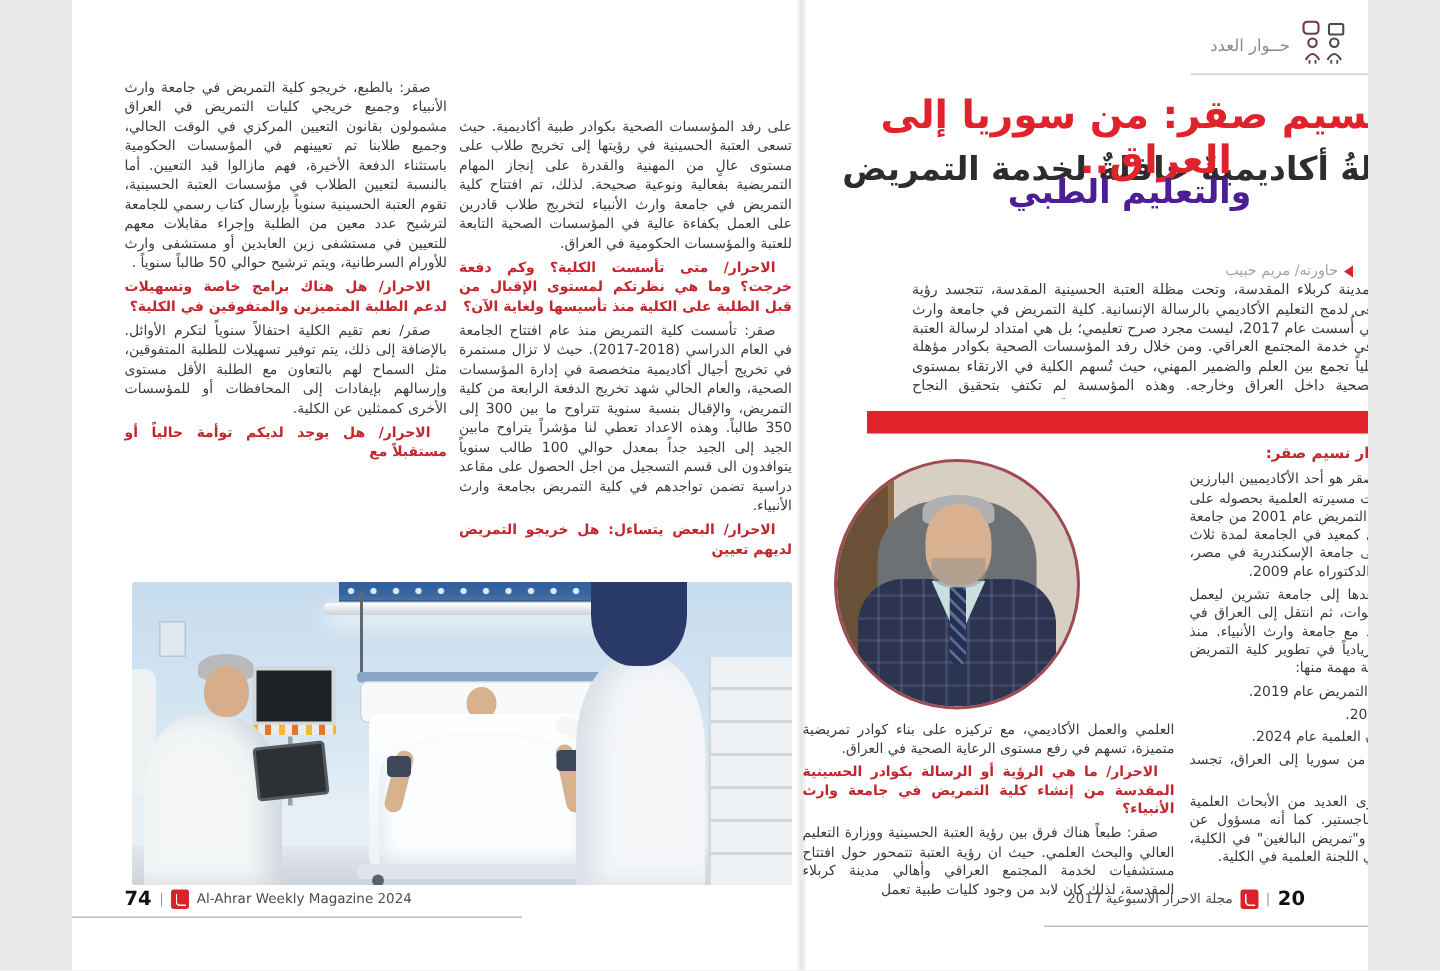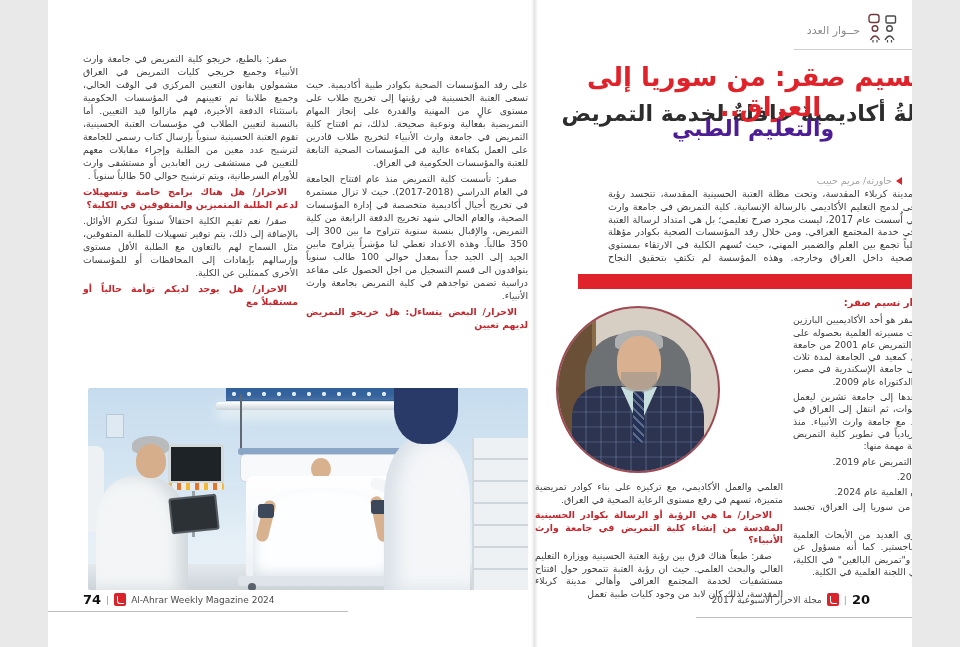--- a/index.html
+++ b/index.html
@@ -169,20 +169,21 @@
   <div class="abs foot foot-r">
     <span class="no">20</span>
     <span class="bar">|</span>
     <span class="logo"></span>
     <span>مجلة الاحرار الاسبوعية 2017</span>
   </div>
   <div class="abs fline-r"></div>
 
   <div class="abs col-mid ar">
     <p>على رفد المؤسسات الصحية بكوادر طبية أكاديمية. حيث تسعى العتبة الحسينية في رؤيتها إلى تخريج طلاب على مستوى عالٍ من المهنية والقدرة على إنجاز المهام التمريضية بفعالية ونوعية صحيحة. لذلك، تم افتتاح كلية التمريض في جامعة وارث الأنبياء لتخريج طلاب قادرين على العمل بكفاءة عالية في المؤسسات الصحية التابعة للعتبة والمؤسسات الحكومية في العراق.</p>
+    <p class="q indent">الاحرار/ متى تأسست الكلية؟ وكم دفعة خرجت؟ وما هي نظرتكم لمستوى الإقبال من قبل الطلبة على الكلية منذ تأسيسها ولغاية الآن؟</p>
     <p class="indent">صقر: تأسست كلية التمريض منذ عام افتتاح الجامعة في العام الدراسي (2018-2017). حيث لا تزال مستمرة في تخريج أجيال أكاديمية متخصصة في إدارة المؤسسات الصحية، والعام الحالي شهد تخريج الدفعة الرابعة من كلية التمريض، والإقبال بنسبة سنوية تتراوح ما بين 300 إلى 350 طالباً. وهذه الاعداد تعطي لنا مؤشراً يتراوح مابين الجيد إلى الجيد جداً بمعدل حوالي 100 طالب سنوياً يتوافدون الى قسم التسجيل من اجل الحصول على مقاعد دراسية تضمن تواجدهم في كلية التمريض بجامعة وارث الأنبياء.</p>
     <p class="q indent q-last">الاحرار/ البعض يتساءل: هل خريجو التمريض لديهم تعيين</p>
   </div>
 
   <div class="abs col-left ar">
     <p class="indent">صقر: بالطبع، خريجو كلية التمريض في جامعة وارث الأنبياء وجميع خريجي كليات التمريض في العراق مشمولون بقانون التعيين المركزي في الوقت الحالي، وجميع طلابنا تم تعيينهم في المؤسسات الحكومية باستثناء الدفعة الأخيرة، فهم مازالوا قيد التعيين. أما بالنسبة لتعيين الطلاب في مؤسسات العتبة الحسينية، تقوم العتبة الحسينية سنوياً بإرسال كتاب رسمي للجامعة لترشيح عدد معين من الطلبة وإجراء مقابلات معهم للتعيين في مستشفى زين العابدين أو مستشفى وارث للأورام السرطانية، ويتم ترشيح حوالي 50 طالباً سنوياً .</p>
     <p class="q indent">الاحرار/ هل هناك برامج خاصة وتسهيلات لدعم الطلبة المتميزين والمتفوقين في الكلية؟</p>
     <p class="indent">صقر/ نعم تقيم الكلية احتفالاً سنوياً لتكرم الأوائل. بالإضافة إلى ذلك، يتم توفير تسهيلات للطلبة المتفوقين، مثل السماح لهم بالتعاون مع الطلبة الأقل مستوى وإرسالهم بإيفادات إلى المحافظات أو للمؤسسات الأخرى كممثلين عن الكلية.</p>
     <p class="q indent q-last">الاحرار/ هل يوجد لديكم توأمة حالياً أو مستقبلاً مع</p>
   </div>

